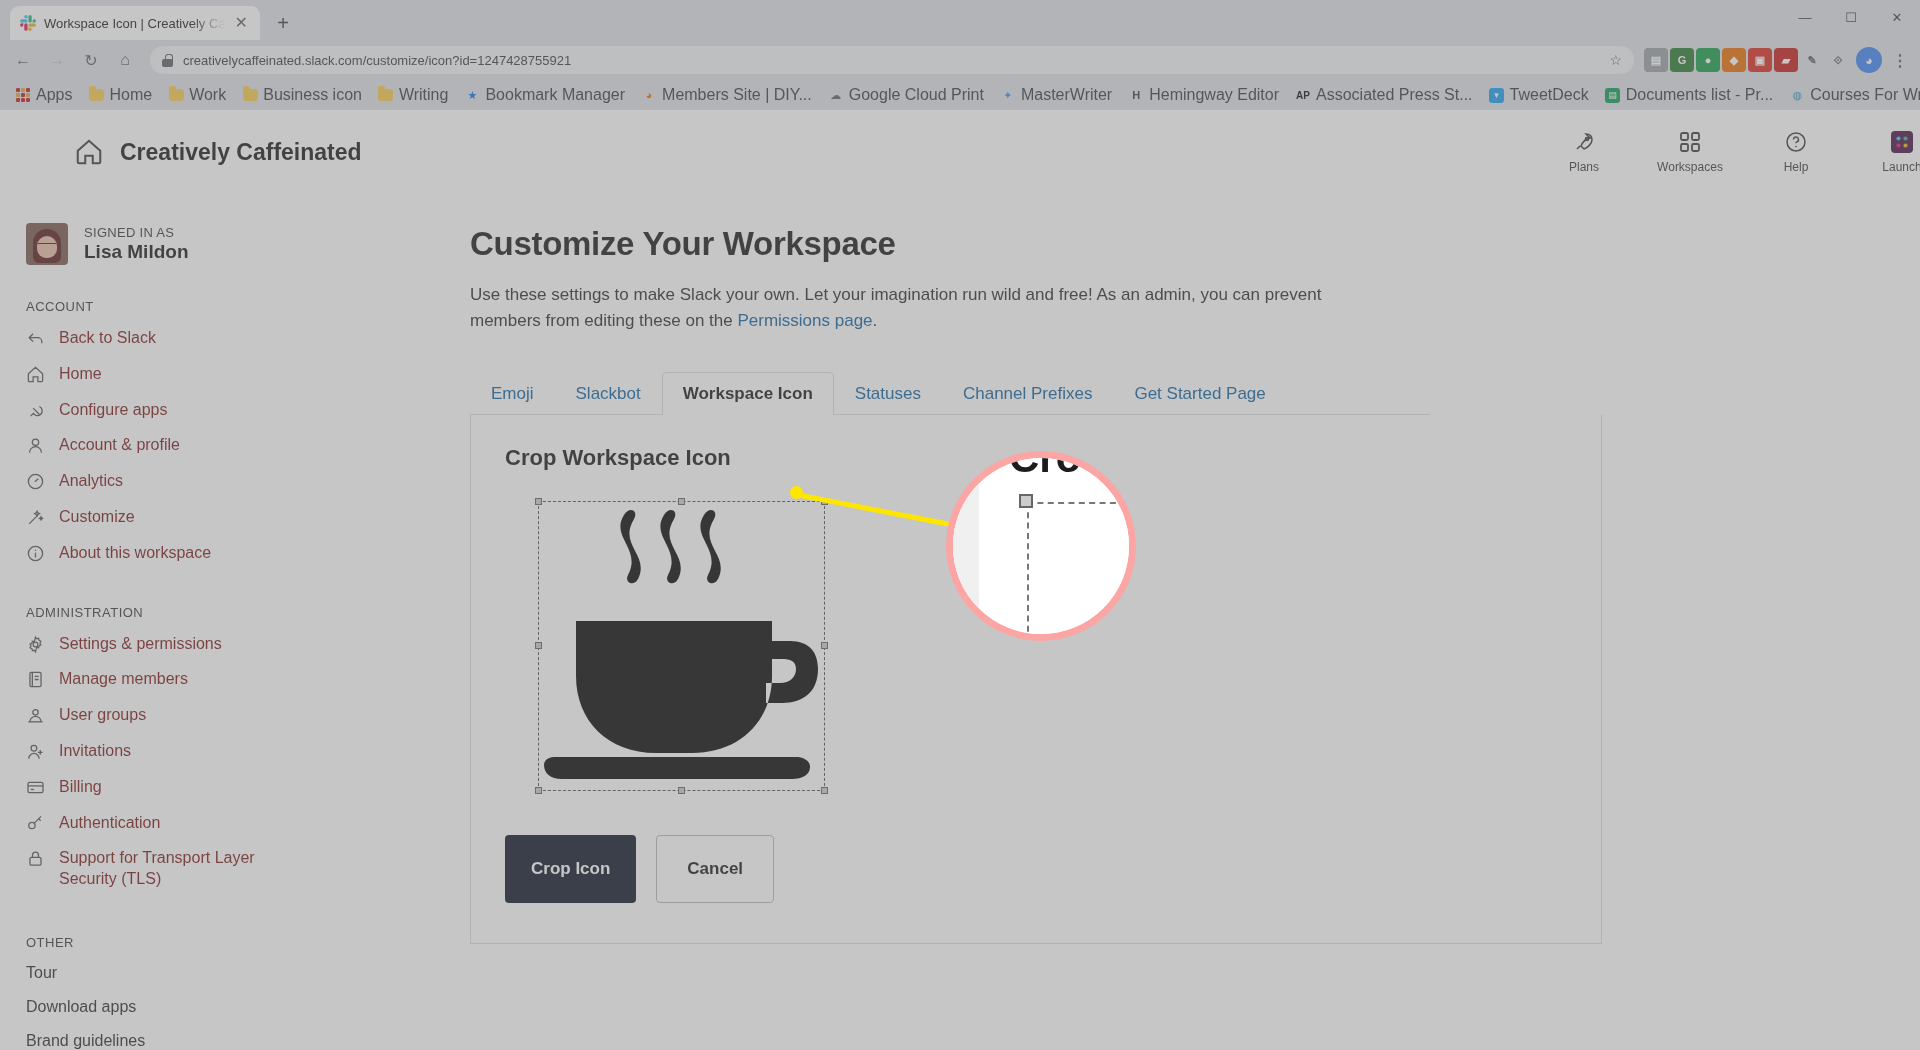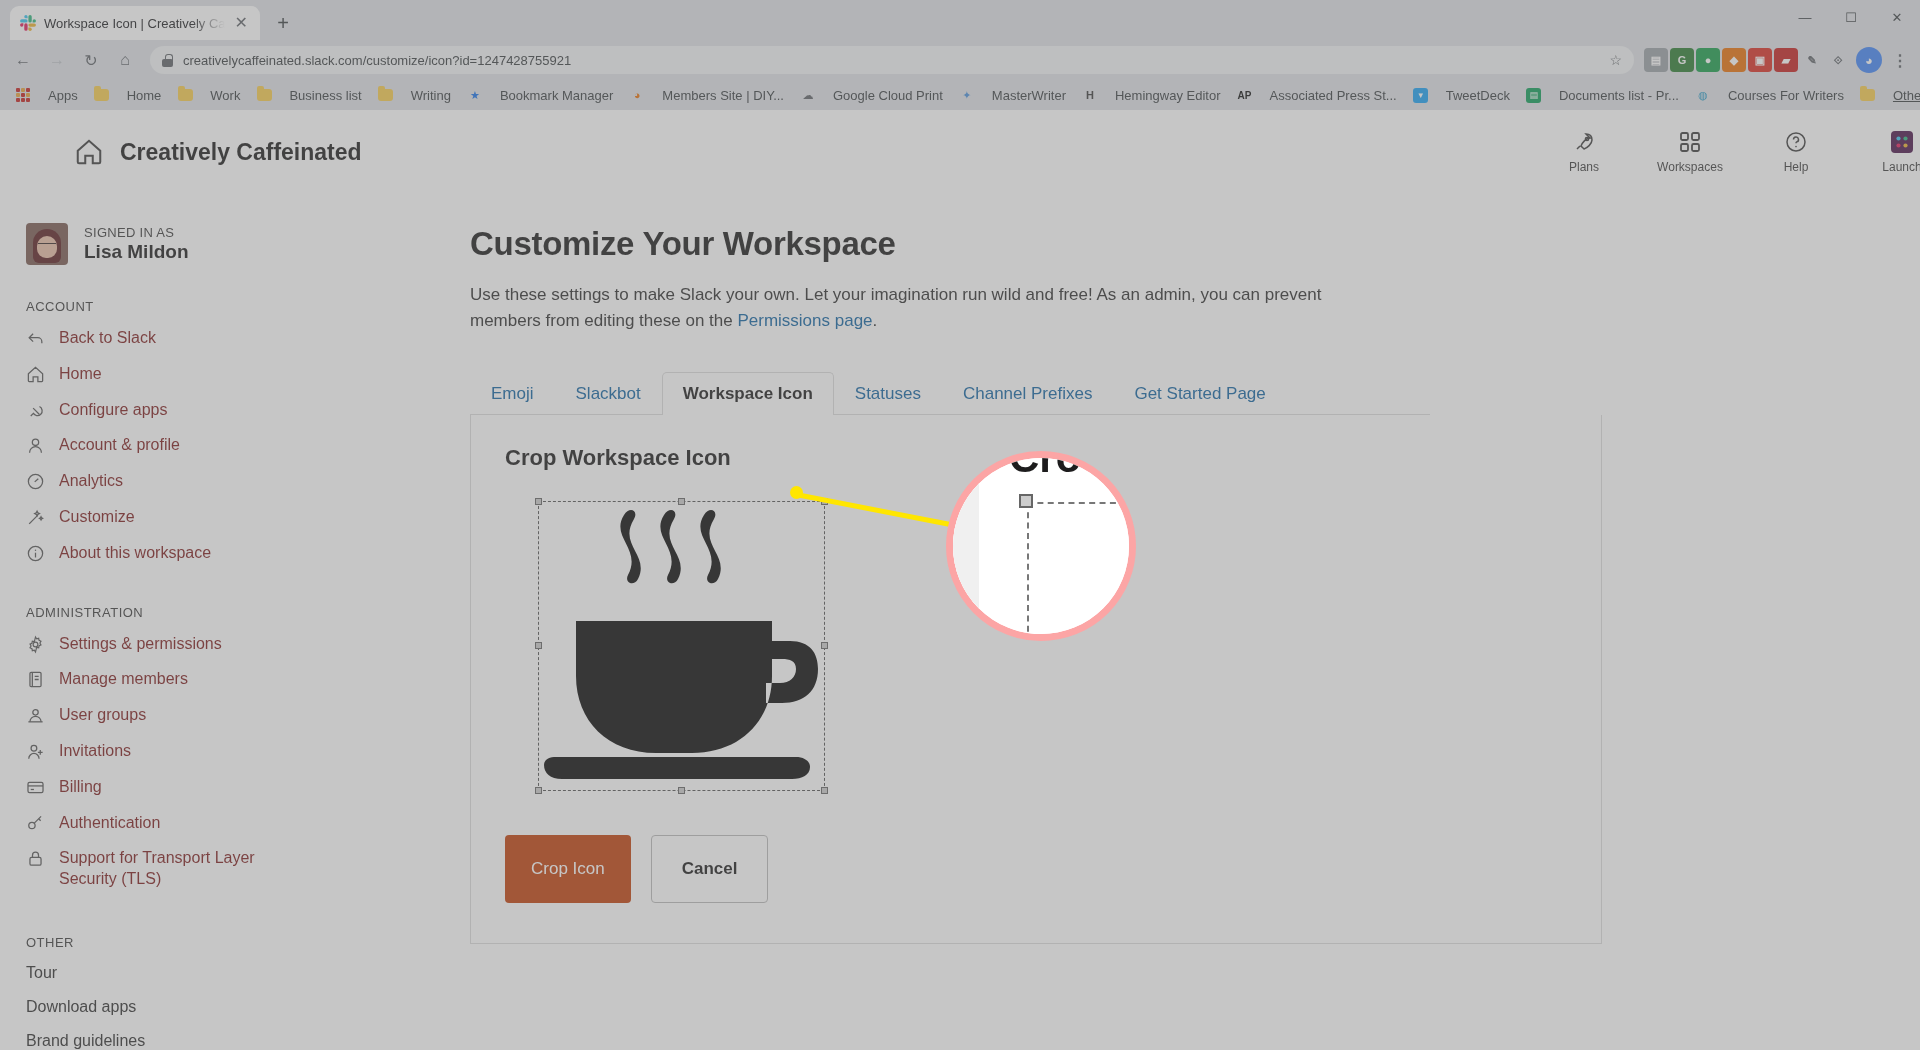--- a/index.html
+++ b/index.html
@@ -87,21 +87,21 @@
     display:flex;align-items:center;justify-content:center;color:#fff;font-size:13px;
     margin: 0 4px;
   }
 
   .bookmarks {
     height: 30px; display: flex; align-items: center;
     padding: 0 8px; background: #dee1e6; gap: 2px; font-size: 12px;
     color: #3c4043; overflow: hidden; white-space: nowrap;
   }
   .bm { display: flex; align-items: center; gap: 5px; padding: 3px 7px; border-radius: 4px; }
-  .bm-label { font-size: 13px; color: #3c4043; margin-left: 12px; }
+  .bm-label { font-size: 16px; color: #3c4043; }
   .bm-ico {
     width: 16px; height: 16px; flex: 0 0 16px; display: flex;
     align-items: center; justify-content: center; font-size: 11px;
   }
   .folder-ico {
     width: 15px; height: 12px; background: #f7cb4d; border-radius: 1px 3px 3px 3px;
     position: relative;
   }
   .folder-ico::before {
     content:""; position:absolute; left:0; top:-3px; width:7px; height:4px;
@@ -197,21 +197,21 @@
     border: 1px dashed #555;
   }
   .handle {
     position: absolute; width: 7px; height: 7px; background: #ccc;
     border: 1px solid #666;
   }
   .cup-svg { position: absolute; left: 33px; top: 0; width: 287px; height: 290px; }
 
   .btn-row { display: flex; gap: 20px; margin-top: 34px; }
   .btn-primary {
-    background: #c2410c; color: #fff; font-size: 17px; font-weight: normal;
+    background: #0f172a; color: #fff; font-size: 17px; font-weight: bold;
     padding: 24px 26px; border-radius: 4px; border: none;
   }
   .btn-secondary {
     background: #fff; color: #1d1c1d; font-size: 17px; font-weight: bold;
     padding: 12px 30px; border-radius: 4px; border: 1px solid #bbb;
   }
 
   
   .appbar {
     height: 85px; width: 1920px; display: flex; align-items: center;
@@ -319,21 +319,21 @@
     <div class="bm">
       <span class="bm-ico">
           <span class="folder-ico"></span>
         </span>
       <span class="bm-label">Work</span>
     </div>
     <div class="bm">
       <span class="bm-ico">
           <span class="folder-ico"></span>
         </span>
-      <span class="bm-label">Business list</span>
+      <span class="bm-label">Business icon</span>
     </div>
     <div class="bm">
       <span class="bm-ico">
           <span class="folder-ico"></span>
         </span>
       <span class="bm-label">Writing</span>
     </div>
     <div class="bm">
       <span class="bm-ico" style="color:#1a73e8">★</span>
       <span class="bm-label">Bookmark Manager</span>

